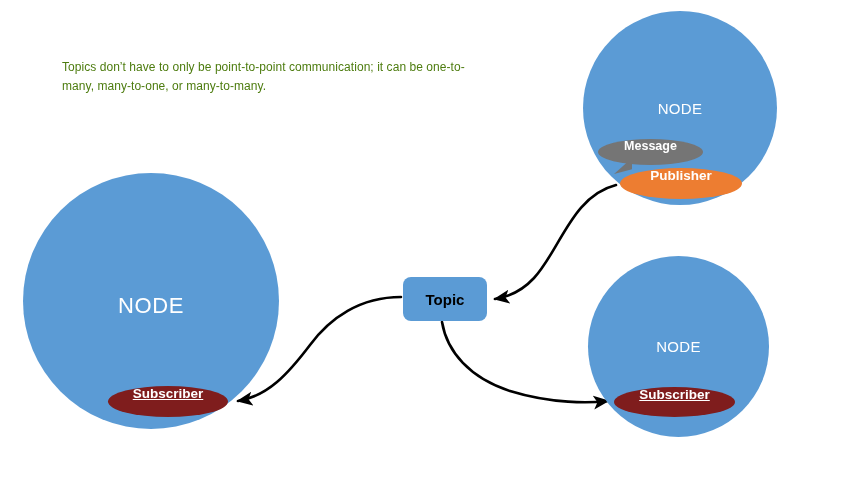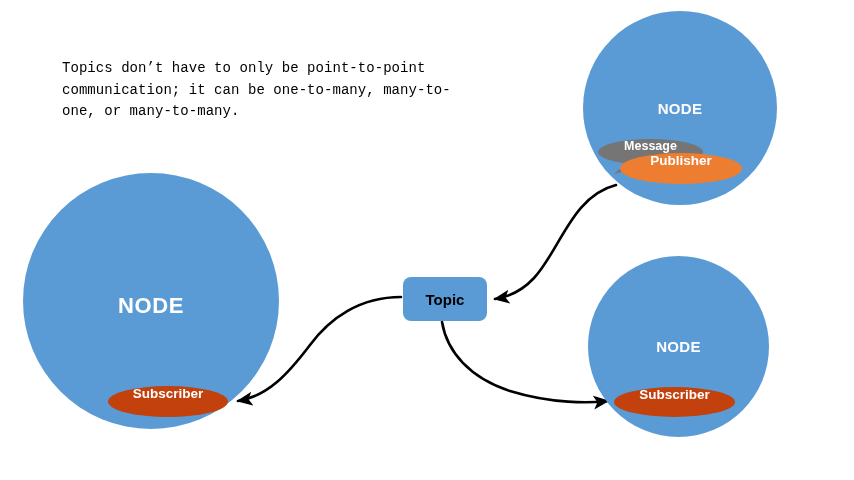--- a/index.html
+++ b/index.html
@@ -22,26 +22,25 @@
     top: 0;
     width: 854px;
     height: 480px;
   }
 
   .caption {
     position: absolute;
     left: 62px;
     top: 58px;
     width: 420px;
-    font-size: 14px;
+    font-size: 12px;
     line-height: 1.55;
-    color: #000000;
+    color: #4d7c0f;
     letter-spacing: 0.05px;
     white-space: pre-line;
-    font-family: Liberation Mono, monospace;
   }
 
   
   .node {
     position: absolute;
     border-radius: 50%;
     background: #5B9BD5;
   }
   .node-left {
     left: 23px;
@@ -58,21 +57,21 @@
   .node-bottomright {
     left: 588px;
     top: 256px;
     width: 181px;
     height: 181px;
   }
 
   .node-label {
     position: absolute;
     color: #ffffff;
-    font-weight: bold;
+    font-weight: normal;
     text-align: center;
     width: 100%;
     left: 0;
     user-select: none;
   }
   .node-left .node-label {
     top: 120px;
     font-size: 22px;
     letter-spacing: 0.6px;
   }
@@ -92,21 +91,22 @@
     position: absolute;
     border-radius: 50%;
     display: flex;
     align-items: flex-start;
     justify-content: center;
     color: #ffffff;
     font-weight: bold;
     user-select: none;
   }
   .pill-subscriber {
-    background: #c2410c;
+    background: #7f1d1d;
+    text-decoration: underline;
   }
   .pill-publisher {
     background: #ED7D31;
   }
   .pill-message {
     background: #757575;
   }
 
   .sub-left {
     left: 108px;
@@ -117,21 +117,21 @@
   }
   .sub-bottomright {
     left: 614px;
     top: 387px;
     width: 121px;
     height: 30px;
     font-size: 13.5px;
   }
   .pub-topright {
     left: 620px;
-    top: 153px;
+    top: 168px;
     width: 122px;
     height: 31px;
     font-size: 13.5px;
   }
   .msg-topright {
     left: 598px;
     top: 139px;
     width: 105px;
     height: 26px;
     font-size: 12.5px;

